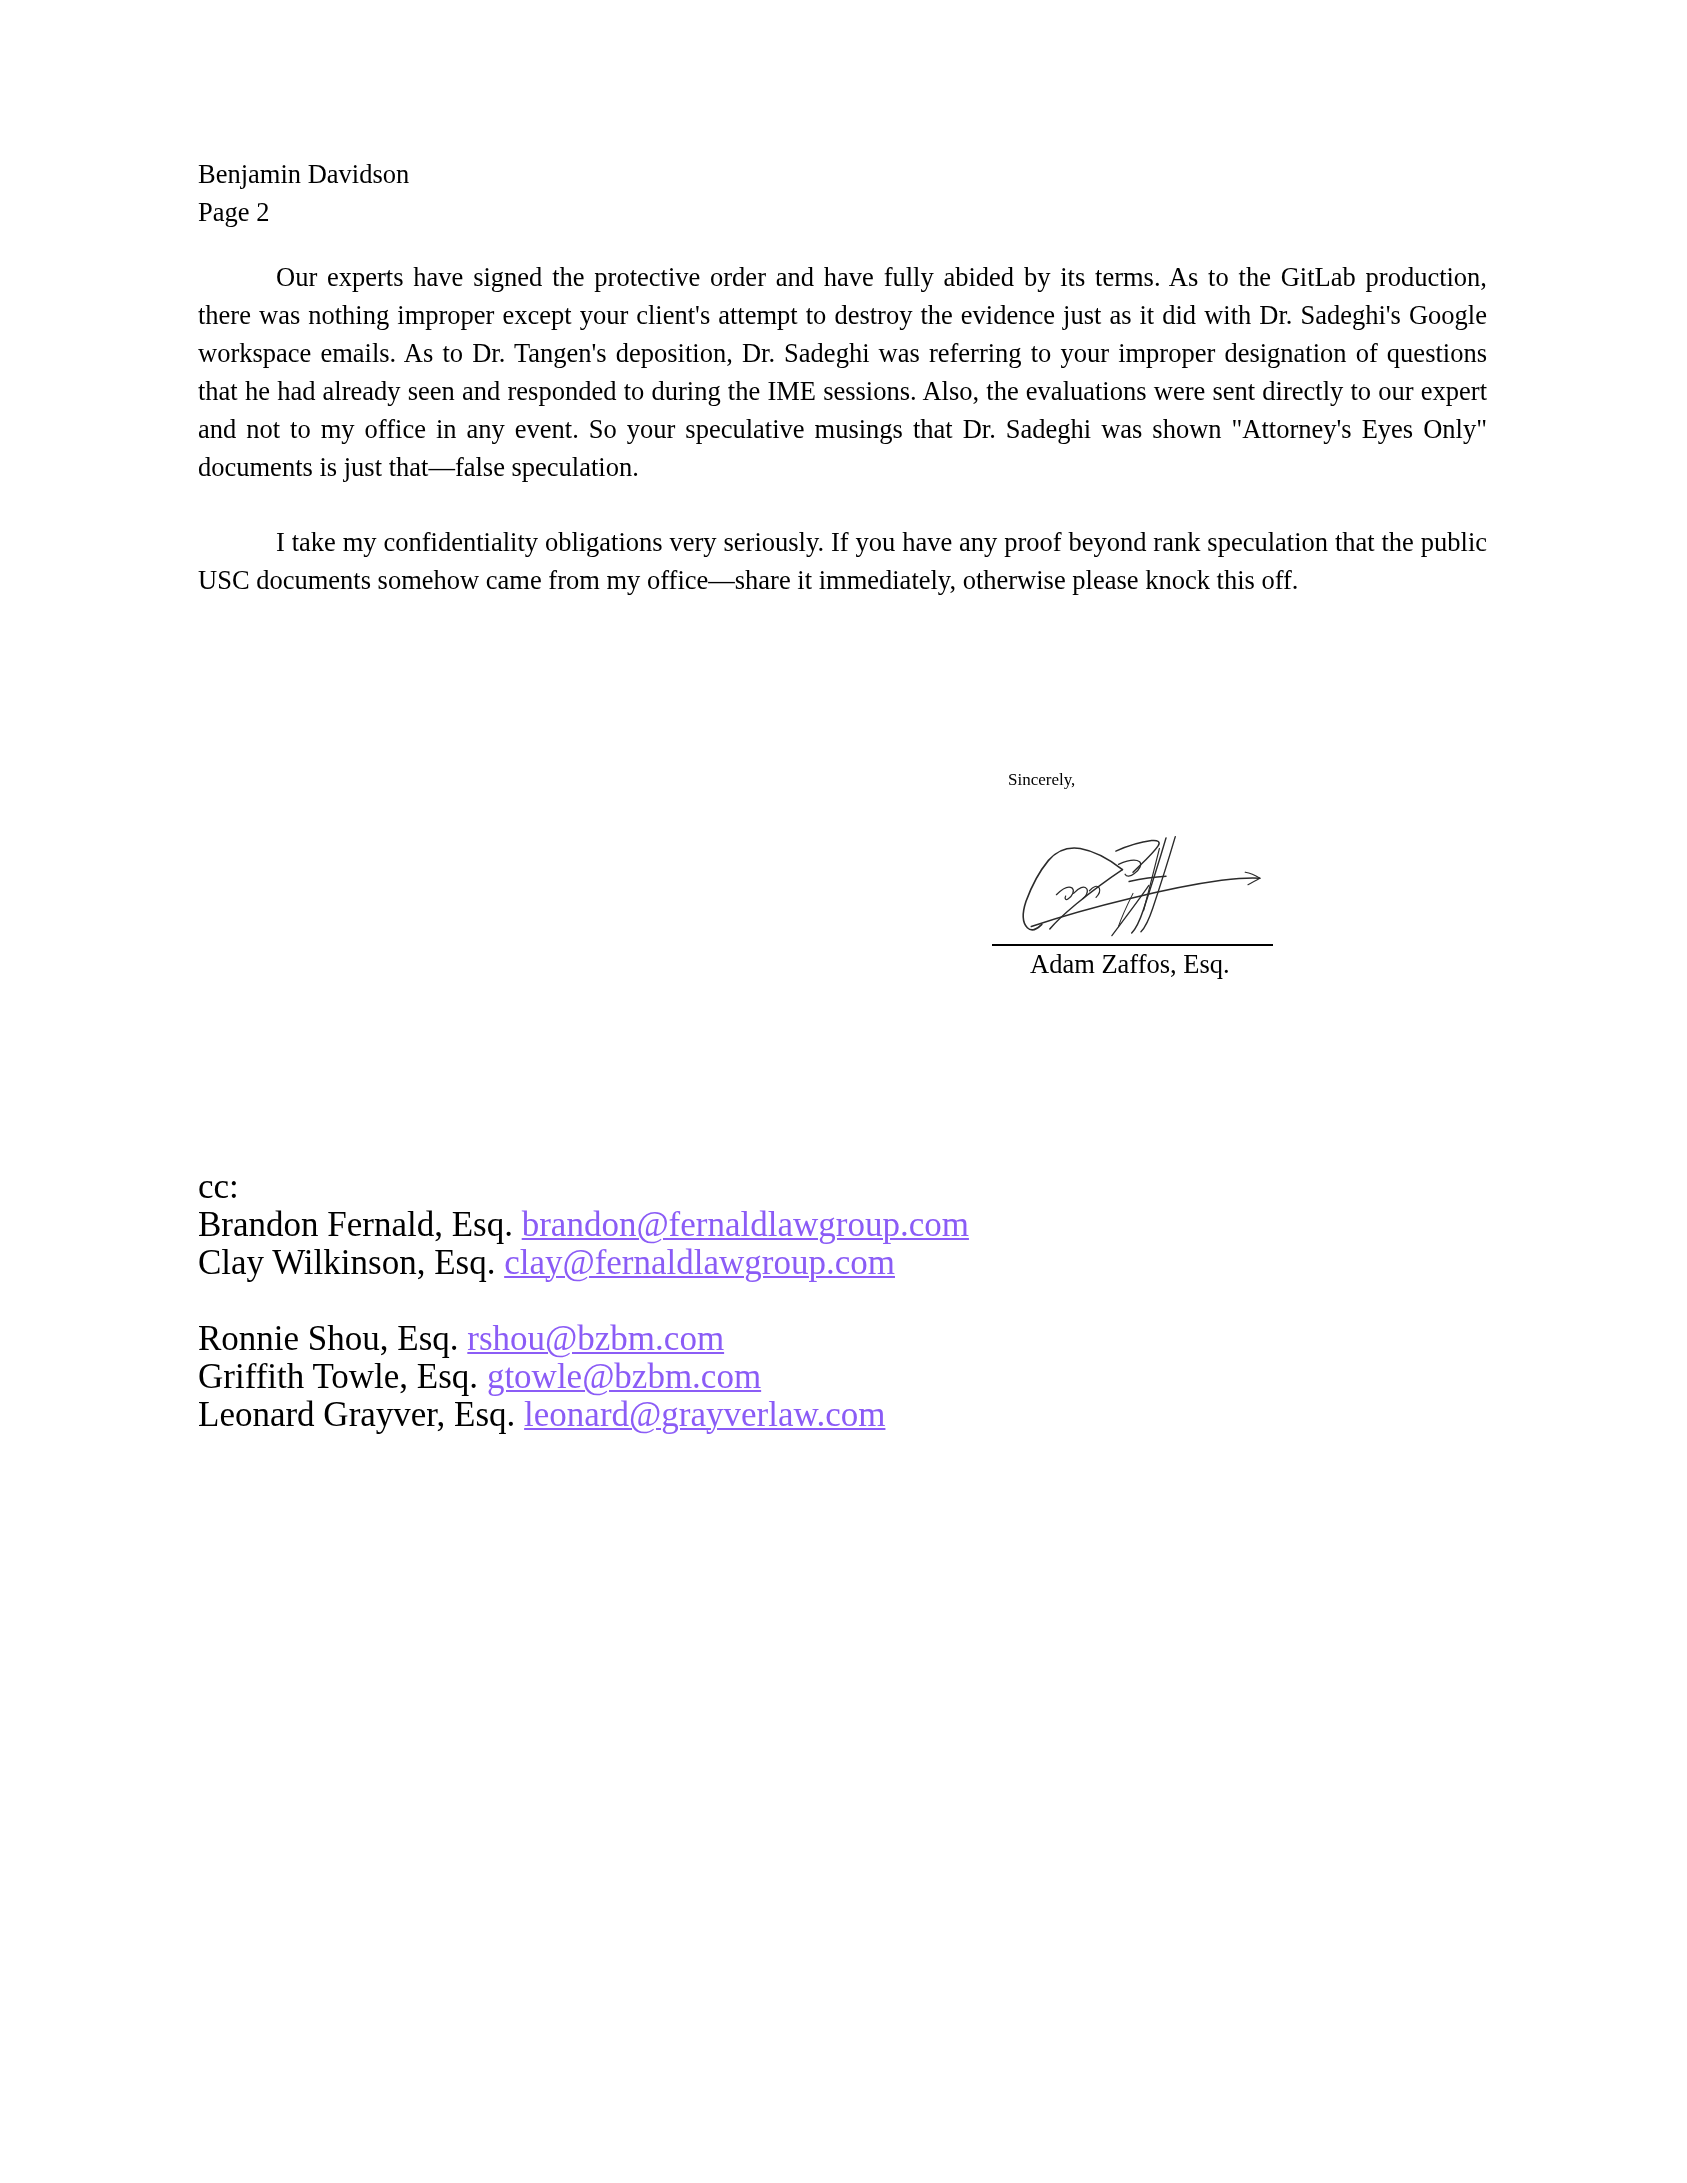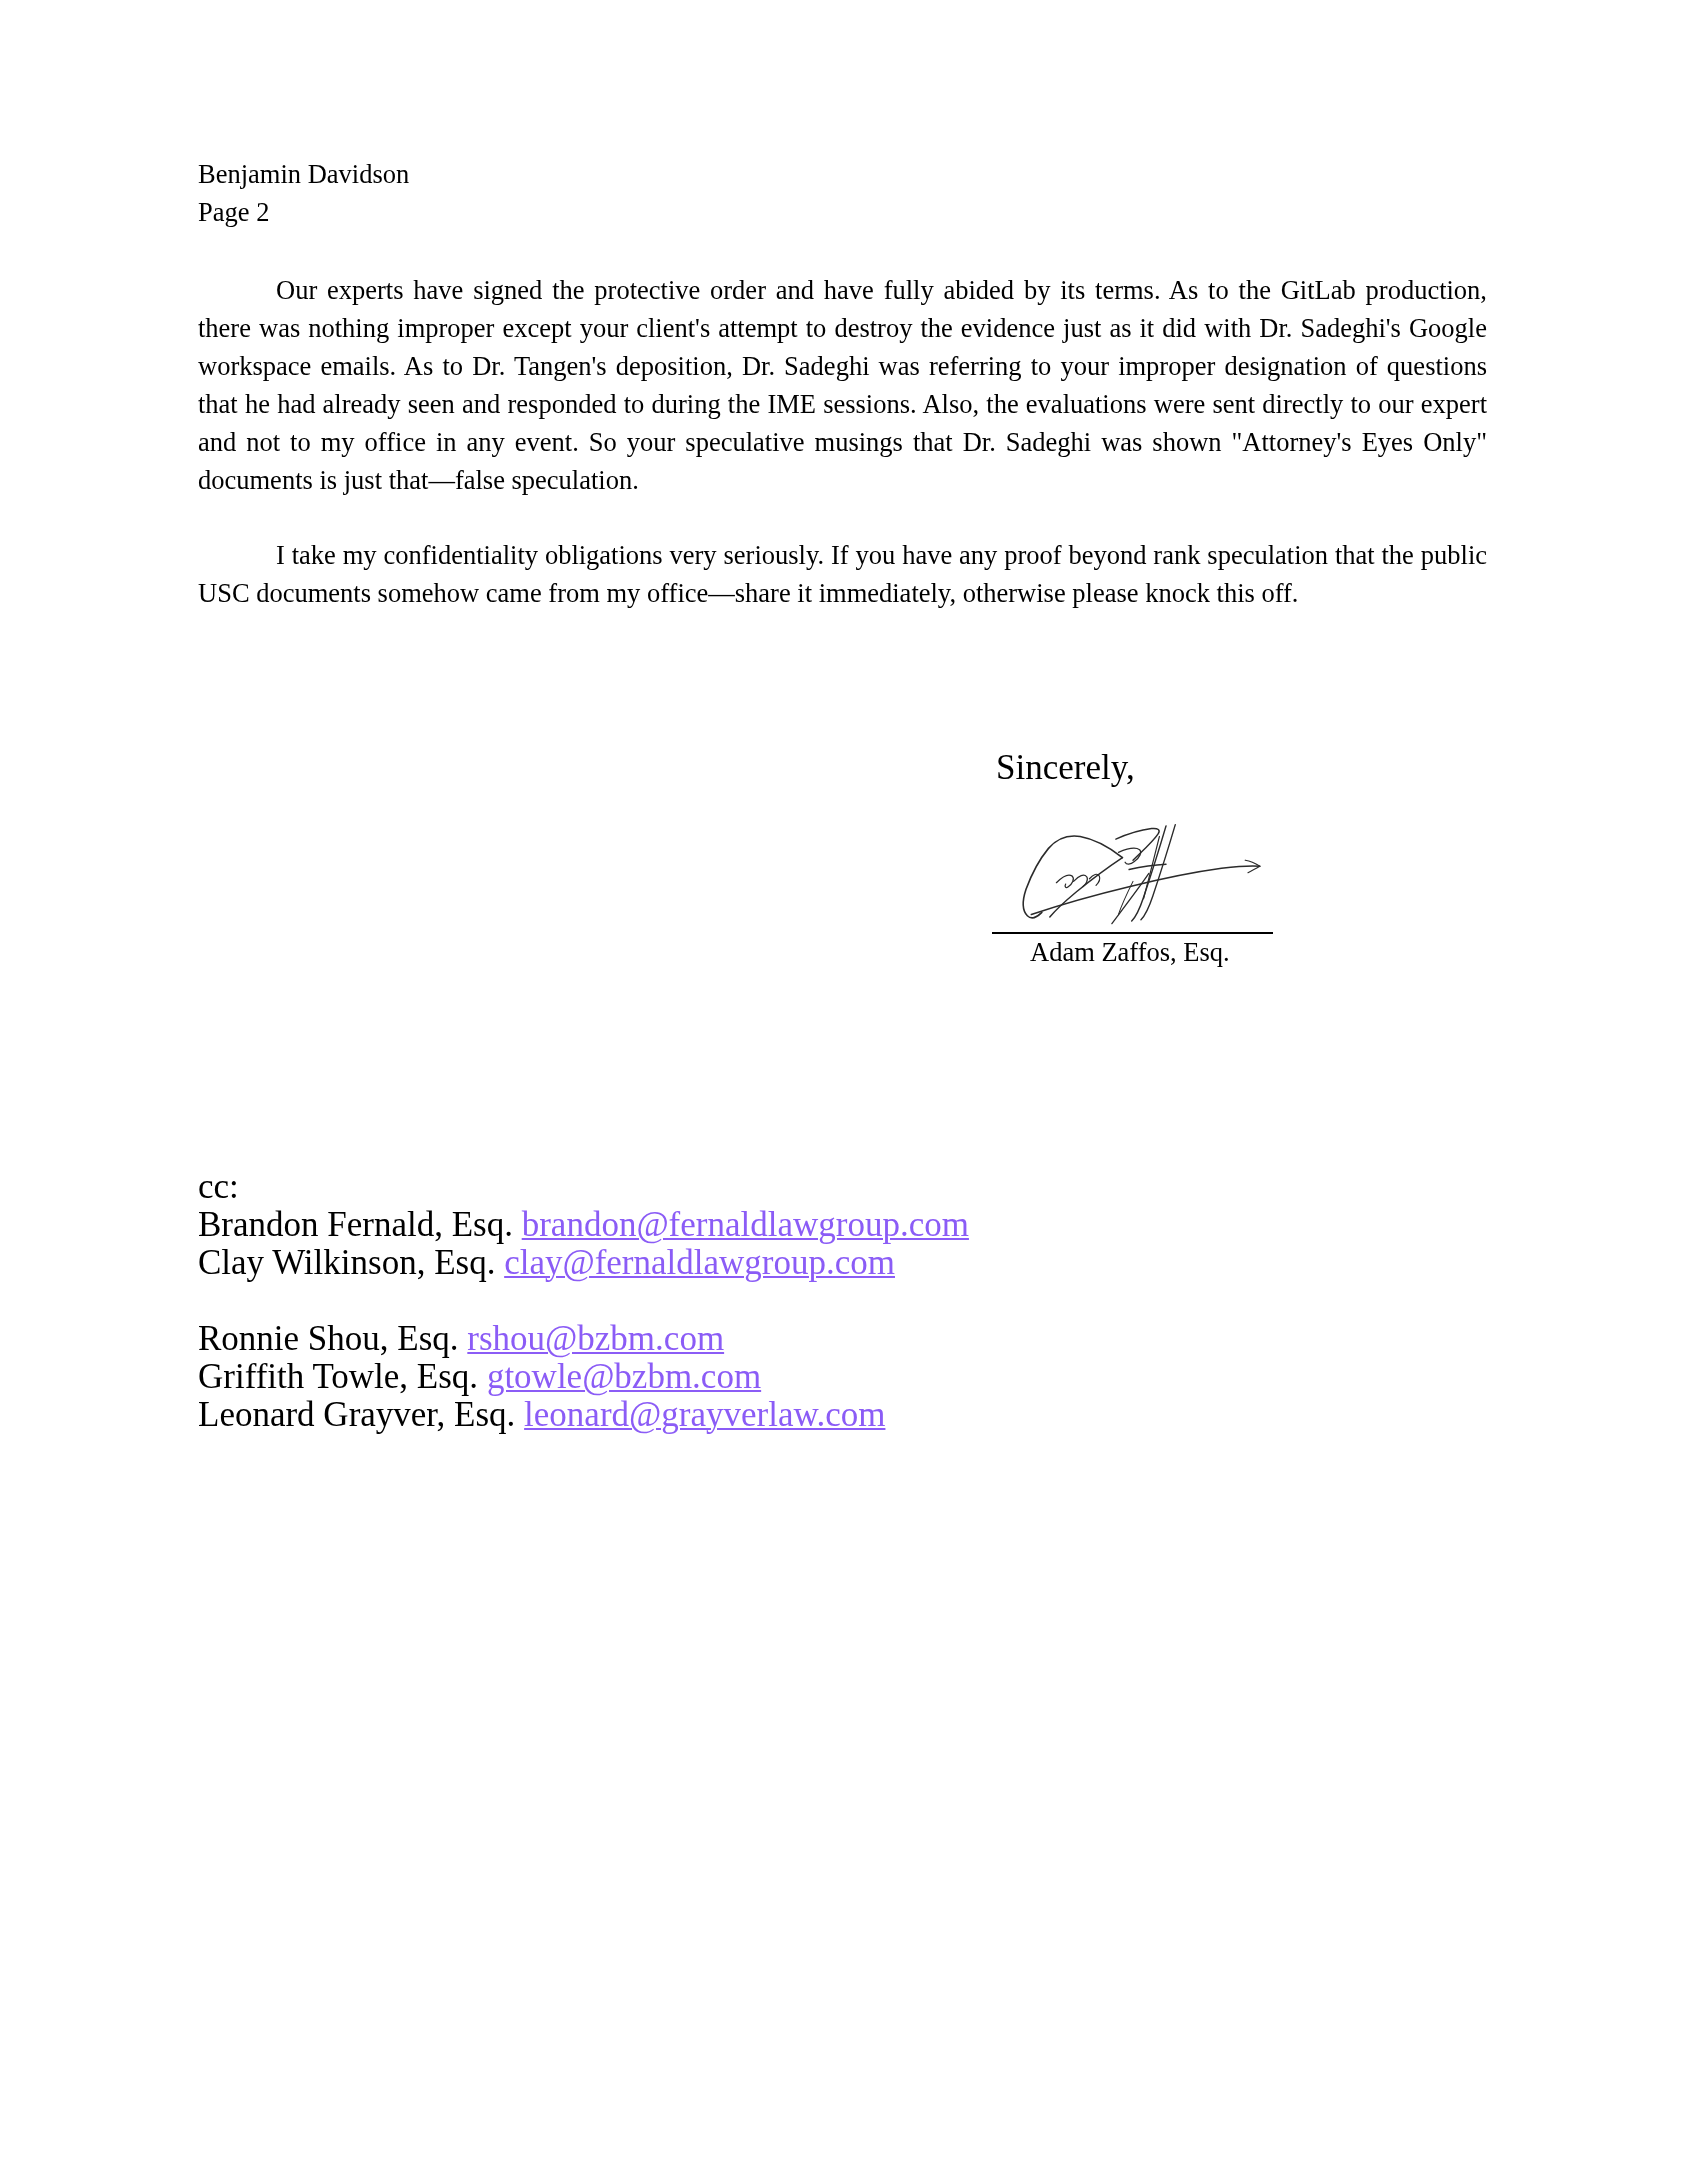--- a/index.html
+++ b/index.html
@@ -38,38 +38,38 @@
 
   .body-para {
     font-size: 26.5px;
     line-height: 38px;
     text-align: justify;
     text-justify: inter-word;
     text-indent: 78px;
     margin: 0;
   }
   .body-para.first {
-    margin-top: 40px;
+    margin-top: 27px;
   }
   .body-para.second {
     margin-top: 37px;
   }
   
 
   
   .signature-block {
     position: absolute;
     left: 992px;
     top: 746px;
     width: 503px;
   }
   .sincerely {
-    font-size: 35px;
+    font-size: 17px;
     line-height: 36px;
-    margin: 4px;
+    margin: 16px;
   }
   .signature-art {
     position: relative;
     width: 284px;
     height: 119px;
     margin-top: 24px;
     margin-left: 1.3px;
   }
   .signature-art svg {
     display: block;

